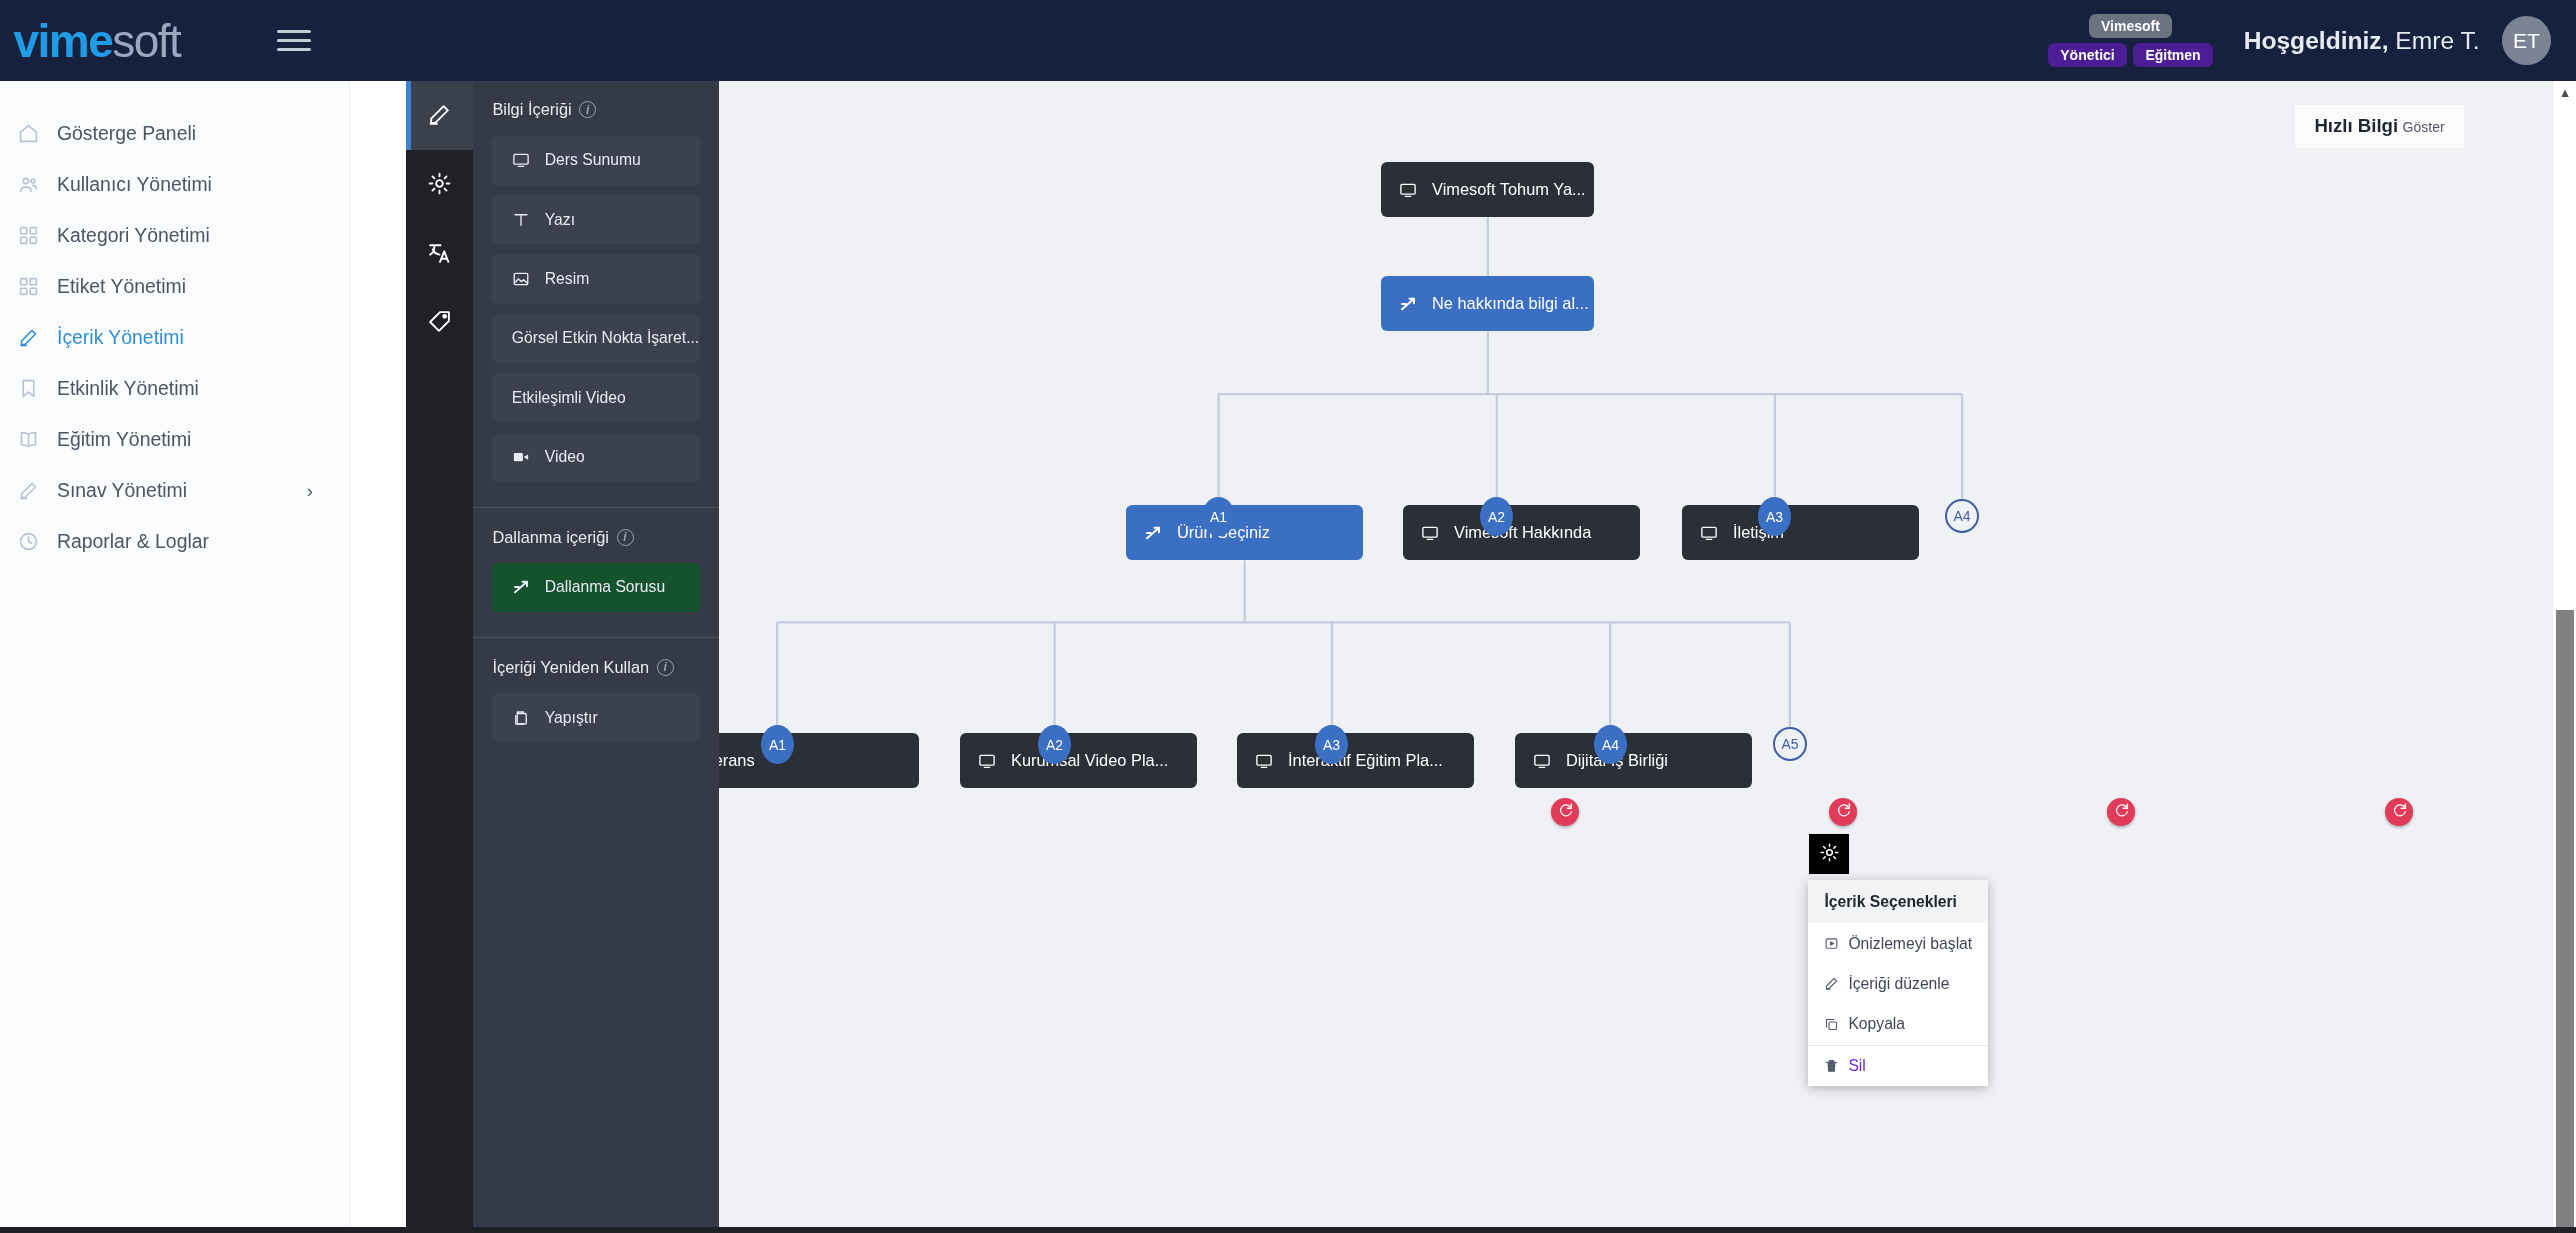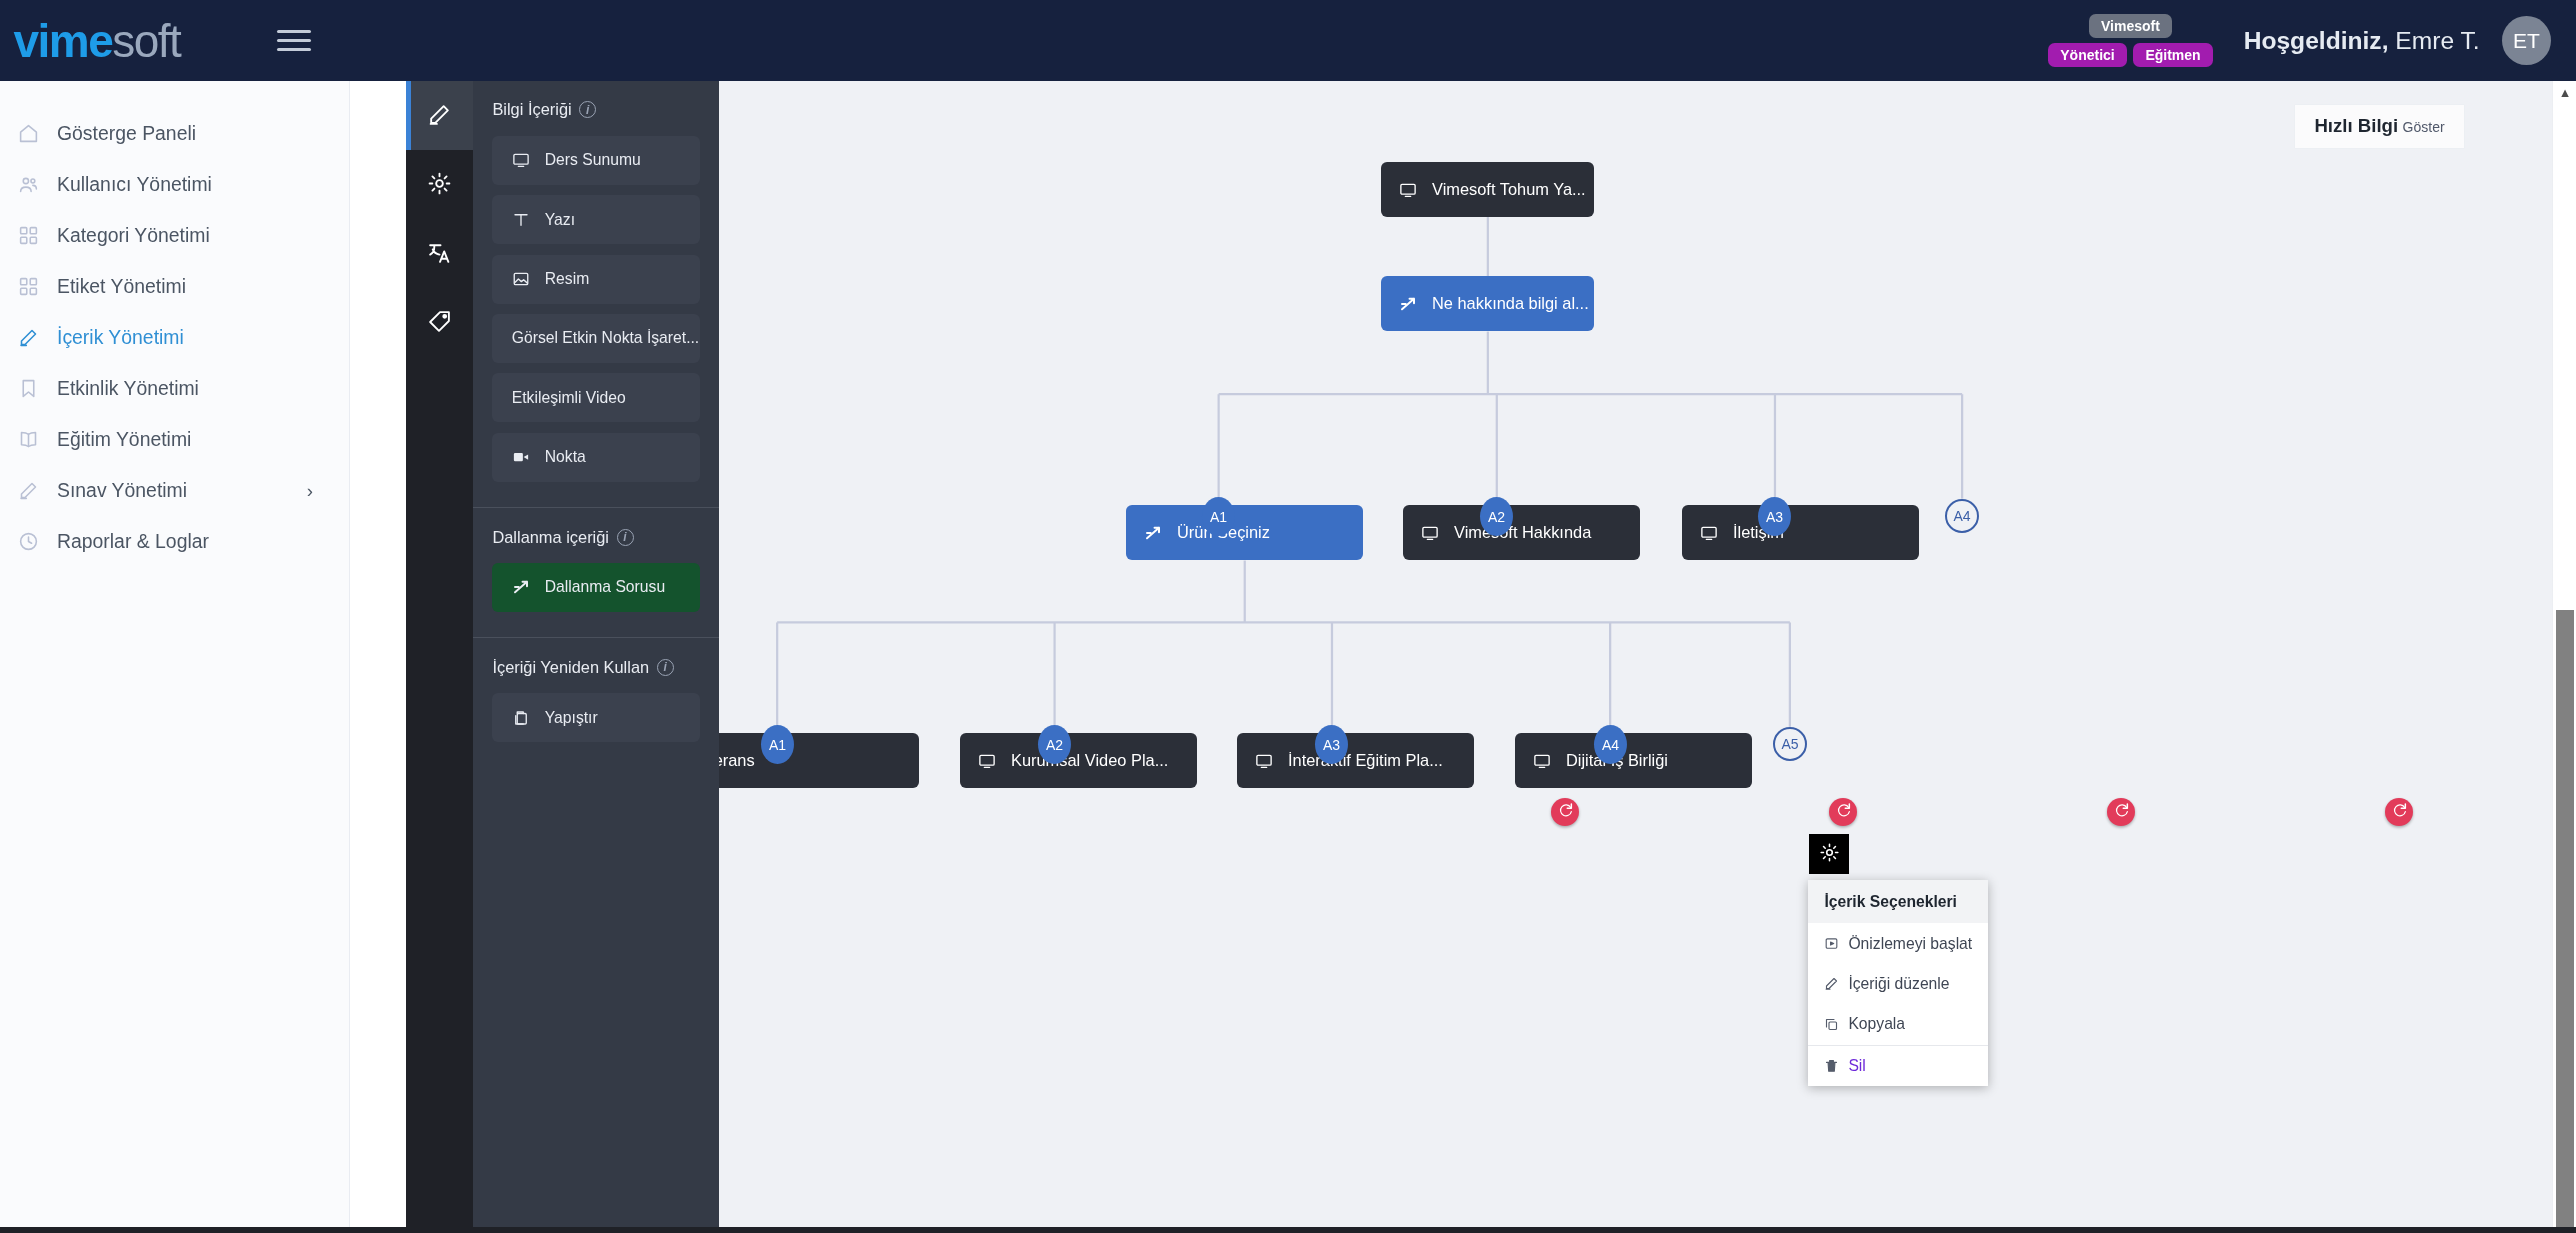--- a/index.html
+++ b/index.html
@@ -19,21 +19,21 @@
   .logo .soft { color: #9aa8bd; font-weight: 300; }
   #hamburger { margin-left: 97px; width: 34px; cursor: pointer; }
   #hamburger span { display: block; height: 3.7px; background: #c3cbd8; border-radius: 1.5px; margin: 5.2px 0; }
   #topright { margin-left: auto; display: flex; align-items: center; padding-right: 25px; }
   #badgecol { display: flex; flex-direction: column; align-items: center; gap: 5.2px; margin-right: 31px; }
   .tagpill {
     font-size: 14px; font-weight: 700; color: #ffffff; padding: 3.7px 12px;
     border-radius: 6.7px; line-height: 1.15;
   }
   .tag-org { background: #6b7280; }
-  .tag-role { background: #a21caf; }
+  .tag-role { background: #4c1d95; }
   #rolerow { display: flex; gap: 6.7px; }
   #welcome { font-size: 24.6px; color: #e6ebf2; white-space: nowrap; }
   #welcome b { font-weight: 700; }
   #avatar {
     width: 49px; height: 49px; border-radius: 50%; background: #7b8494;
     color: #fff; font-size: 21px; display: flex; align-items: center;
     justify-content: center; margin-left: 22.4px;
   }
 
   
@@ -342,21 +342,21 @@
       <div class="pbtn">
         <span>Etkileşimli Video</span>
       </div>
       <div class="pbtn">
         <span class="bico">
           <svg width="18" height="18" viewBox="0 0 24 24" fill="none" stroke="currentColor" stroke-width="1.8" stroke-linecap="round" stroke-linejoin="round">
             <rect x="2.5" y="6.5" width="12" height="11" rx="1.6" fill="currentColor" stroke="none"></rect>
             <path d="M15.5 12l6-3.5v7z" fill="currentColor" stroke="none"></path>
           </svg>
         </span>
-        <span>Nokta</span>
+        <span>Video</span>
       </div>
     </div>
     <div class="psection">
       <div class="ptitle">
         <span>Dallanma içeriği</span>
         <span class="infoi">i</span>
       </div>
       <div class="pbtn primary">
         <span class="bico">
           <svg width="18" height="18" viewBox="0 0 24 24" fill="none" stroke="currentColor" stroke-width="1.8" stroke-linecap="round" stroke-linejoin="round">

